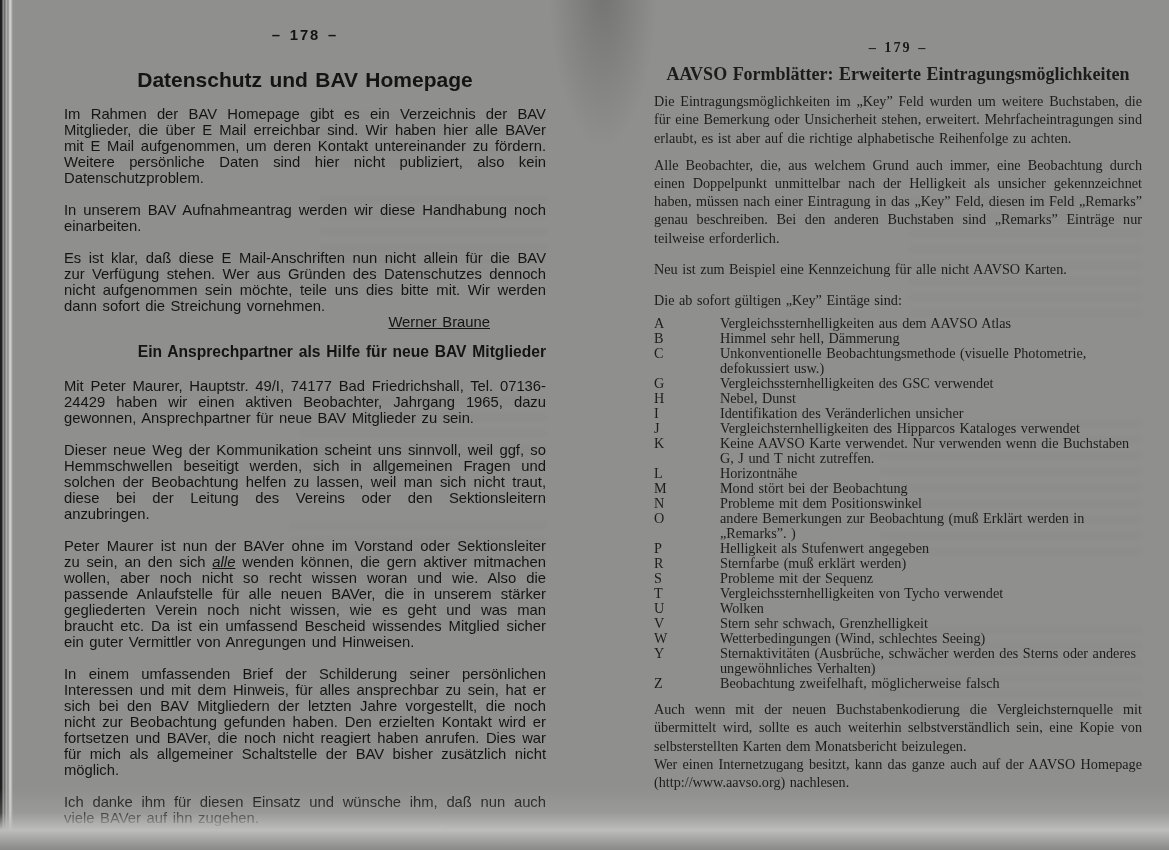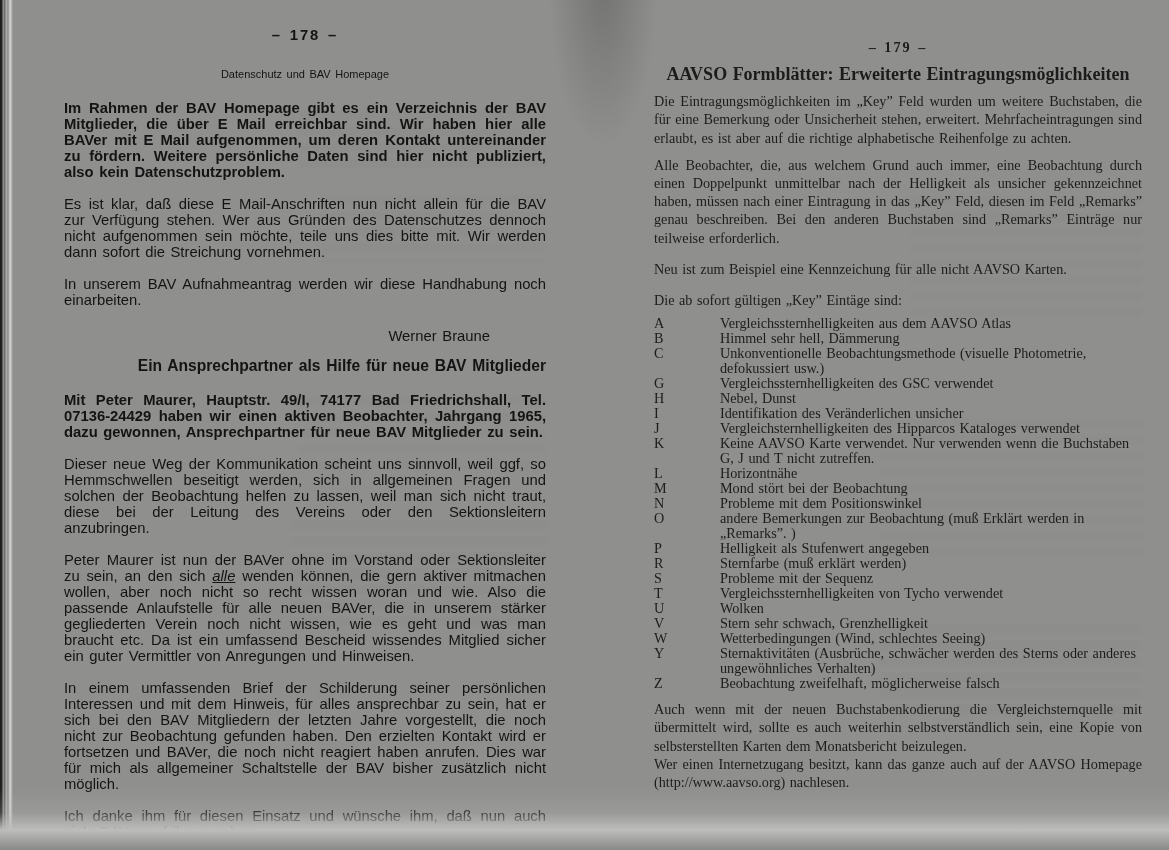--- a/index.html
+++ b/index.html
@@ -42,26 +42,26 @@
     color:#141414; font-size:14.8px; line-height:16px;
     text-align:justify; word-spacing:1.5px;
   }
   .right-col {
     left:654px; top:38px; width:488px;
     font-family:"Liberation Serif", serif;
     color:#1c1c1c; font-size:14.2px; line-height:18.2px;
     text-align:justify; word-spacing:1px;
   }
   .pgnum { text-align:center; font-weight:bold; letter-spacing:2px; line-height:18px; }
-  .left-col .heading  { text-align:center; font-weight:normal; font-size:11px; margin-top:22px; }
+  .left-col .heading  { text-align:center; font-weight:bold; font-size:21px; margin-top:28px; }
   .left-col .heading2 { text-align:right; font-weight:bold; font-size:15.6px; margin-top:14px; }
   .left-col p { margin:16px 0 0 0; }
-  .left-col p.first { margin-top:18px;font-weight:bold; }
+  .left-col p.first { margin-top:18px; }
   .sig { text-align:right; margin-top:4px; font-weight:normal; }
-  .left-col .sig  { padding-right:56px; margin-top:20px; }
+  .left-col .sig  { padding-right:56px; margin-top:0;text-decoration:underline; }
   .u { text-decoration:underline;font-style:italic; }
 
   .right-col .heading { text-align:center; font-weight:bold; font-size:18px; margin-top:9px; }
   .right-col p { margin:9px 0 0 0; }
   .right-col p.sp { margin-top:13px; }
   .key-list { margin-top:7px; line-height:15px; text-align:left; }
   .key-row { display:flex; }
   .key-row .k { flex:none; width:66px; }
   .key-row .d { flex:1; }
 
@@ -88,22 +88,22 @@
   <div class="ghost" style="left:290px; top:522px; width:256px; height:110px;"></div>
   <div class="ghost" style="left:910px; top:198px; width:232px; height:128px;"></div>
   <div class="ghost" style="left:880px; top:420px; width:262px; height:140px;"></div>
   <div class="ghost" style="left:880px; top:626px; width:262px; height:96px;"></div>
 
   <div class="col left-col">
     <div class="pgnum">– 178 –</div>
 
     <div class="heading">Datenschutz und BAV Homepage</div>
     <p class="first">Im Rahmen der BAV Homepage gibt es ein Verzeichnis der BAV Mitglieder, die über E Mail erreichbar sind. Wir haben hier alle BAVer mit E Mail aufgenommen, um deren Kontakt untereinander zu fördern. Weitere persönliche Daten sind hier nicht publiziert, also kein Datenschutzproblem.</p>
+    <p>In unserem BAV Aufnahmeantrag werden wir diese Handhabung noch einarbeiten.</p>
     <p>Es ist klar, daß diese E Mail-Anschriften nun nicht allein für die BAV zur Verfügung stehen. Wer aus Gründen des Datenschutzes dennoch nicht aufgenommen sein möchte, teile uns dies bitte mit. Wir werden dann sofort die Streichung vornehmen.</p>
-    <p>In unserem BAV Aufnahmeantrag werden wir diese Handhabung noch einarbeiten.</p>
     <div class="sig">Werner Braune</div>
 
     <div class="heading2">Ein Ansprechpartner als Hilfe für neue BAV Mitglieder</div>
     <p class="first">Mit Peter Maurer, Hauptstr. 49/I, 74177 Bad Friedrichshall, Tel. 07136-24429 haben wir einen aktiven Beobachter, Jahrgang 1965, dazu gewonnen, Ansprechpartner für neue BAV Mitglieder zu sein.</p>
     <p>Dieser neue Weg der Kommunikation scheint uns sinnvoll, weil ggf, so Hemmschwellen beseitigt werden, sich in allgemeinen Fragen und solchen der Beobachtung helfen zu lassen, weil man sich nicht traut, diese bei der Leitung des Vereins oder den Sektionsleitern anzubringen.</p>
     <p><span>Peter Maurer ist nun der BAVer ohne im Vorstand oder Sektionsleiter zu sein, an den sich </span><span class="u">alle</span><span> wenden können, die gern aktiver mitmachen wollen, aber noch nicht so recht wissen woran und wie. Also die passende Anlaufstelle für alle neuen BAVer, die in unserem stärker gegliederten Verein noch nicht wissen, wie es geht und was man braucht etc. Da ist ein umfassend Bescheid wissendes Mitglied sicher ein guter Vermittler von Anregungen und Hinweisen.</span></p>
     <p>In einem umfassenden Brief der Schilderung seiner persönlichen Interessen und mit dem Hinweis, für alles ansprechbar zu sein, hat er sich bei den BAV Mitgliedern der letzten Jahre vorgestellt, die noch nicht zur Beobachtung gefunden haben. Den erzielten Kontakt wird er fortsetzen und BAVer, die noch nicht reagiert haben anrufen. Dies war für mich als allgemeiner Schaltstelle der BAV bisher zusätzlich nicht möglich.</p>
     <p>Ich danke ihm für diesen Einsatz und wünsche ihm, daß nun auch viele BAVer auf ihn zugehen.</p>
     <div class="sig">Werner Braune</div>
   </div>

